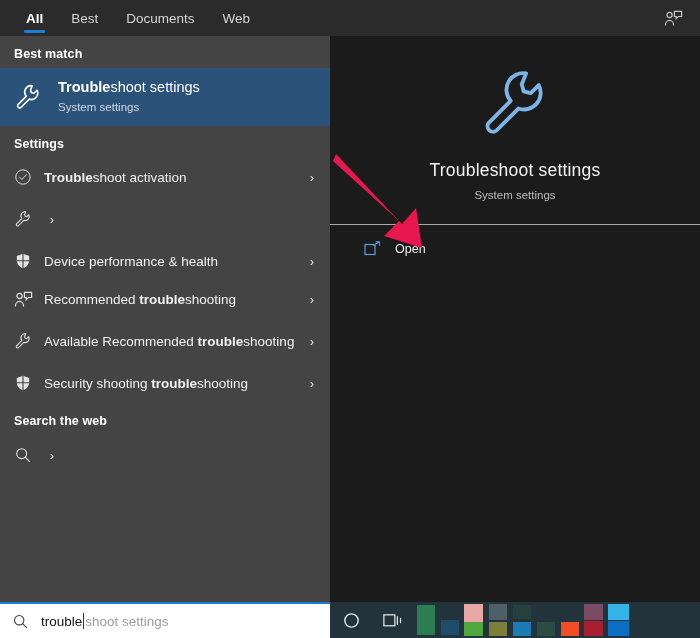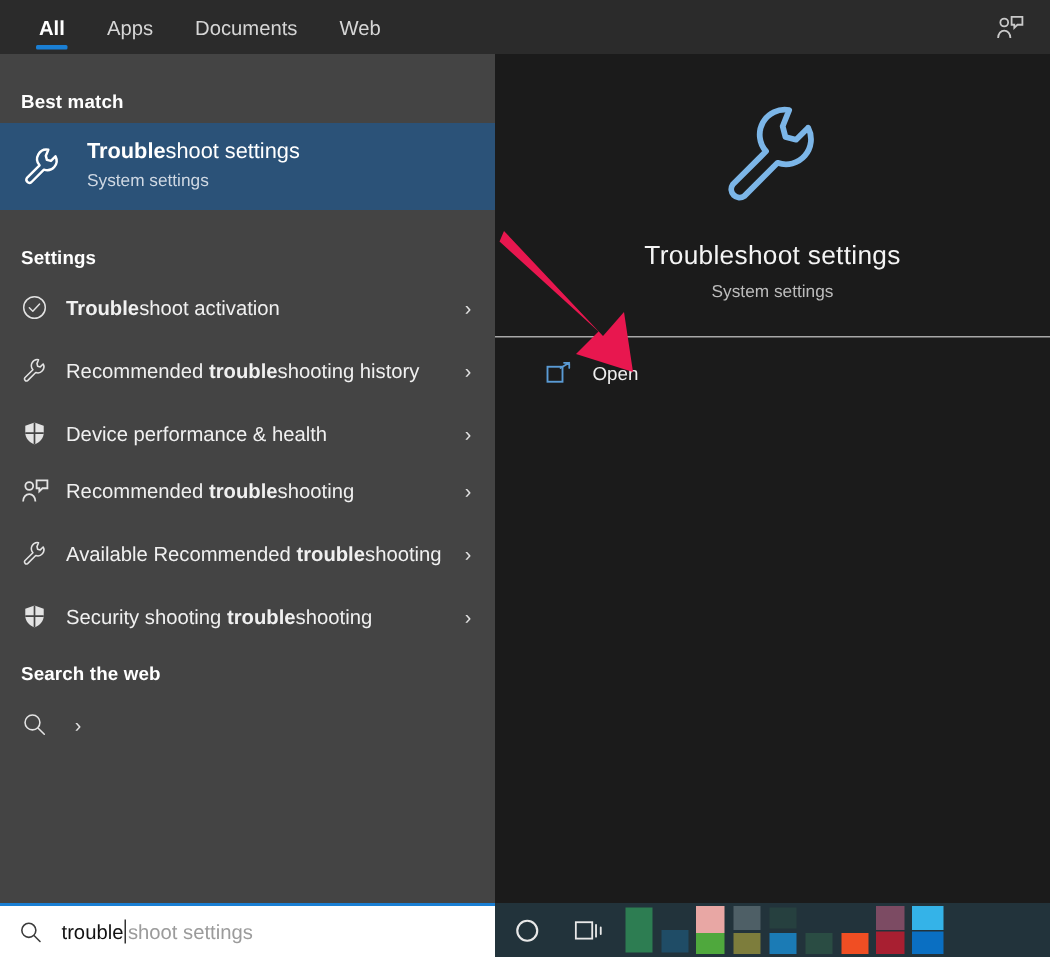--- a/index.html
+++ b/index.html
@@ -38,21 +38,21 @@
     display: flex; align-items: center; justify-content: center;
   }
 
   
   .results {
     position: absolute; left: 0; top: 36px; width: 330px; height: 566px;
     background: #444444; overflow: hidden;
   }
   .section-head {
     color: #ffffff; font-size: 12.5px; font-weight: bold;
-    padding: 25px 0 7px 14px; letter-spacing: .1px;
+    padding: 11px 0 7px 14px; letter-spacing: .1px;
   }
   .row {
     display: flex; align-items: center; min-height: 38px;
     padding: 0 10px 0 14px; position: relative;
   }
   .row.best {
     background: #2b5278; min-height: 58px; padding-left: 14px;
   }
   .row-ico {
     width: 30px; min-width: 30px; display: flex; align-items: center;
@@ -120,21 +120,21 @@
 
 <div id="root">
 
   <div class="tabbar">
     <div class="tabs">
       <div class="tab active">
         <span>All</span>
         <span class="underline"></span>
       </div>
       <div class="tab">
-        <span>Apps</span>
+        <span>Best</span>
       </div>
       <div class="tab">
         <span>Documents</span>
       </div>
       <div class="tab">
         <span>Web</span>
       </div>
     </div>
     <div class="feedback-btn">
       <svg width="19" height="17" viewBox="0 0 19 17">
@@ -172,21 +172,20 @@
       <div class="row-txt"><span></span><span class="b">Trouble</span><span>shoot activation</span></div>
       <div class="chev">›</div>
     </div>
 
     <div class="row" style="min-height:46px">
       <div class="row-ico">
         <svg width="18" height="18" viewBox="0 0 24 24">
           <path d="M15.6 2.4a5.4 5.4 0 0 0-5 8.9L3.4 18.5a1.8 1.8 0 0 0 2.5 2.5l7.2-7.2a5.4 5.4 0 0 0 6.6-7.6l-2.6 2.6-2.3-.6-.6-2.3z" fill="none" stroke="#e3e3e3" stroke-width="1.4" stroke-linejoin="round"></path>
         </svg>
       </div>
-      <div class="row-txt"><span>Recommended </span><span class="b">trouble</span><span>shooting history</span></div>
       <div class="chev">›</div>
     </div>
 
     <div class="row">
       <div class="row-ico">
         <svg width="18" height="18" viewBox="0 0 24 24">
           <path d="M12 2.2l8.2 3v6.2c0 4.6-3.3 8.6-8.2 10.4-4.9-1.8-8.2-5.8-8.2-10.4V5.2z" fill="#e3e3e3"></path>
           <path d="M12 2.2v19.6M3.8 11.6h16.4" stroke="#444444" stroke-width="1.5"></path>
         </svg>
       </div>

